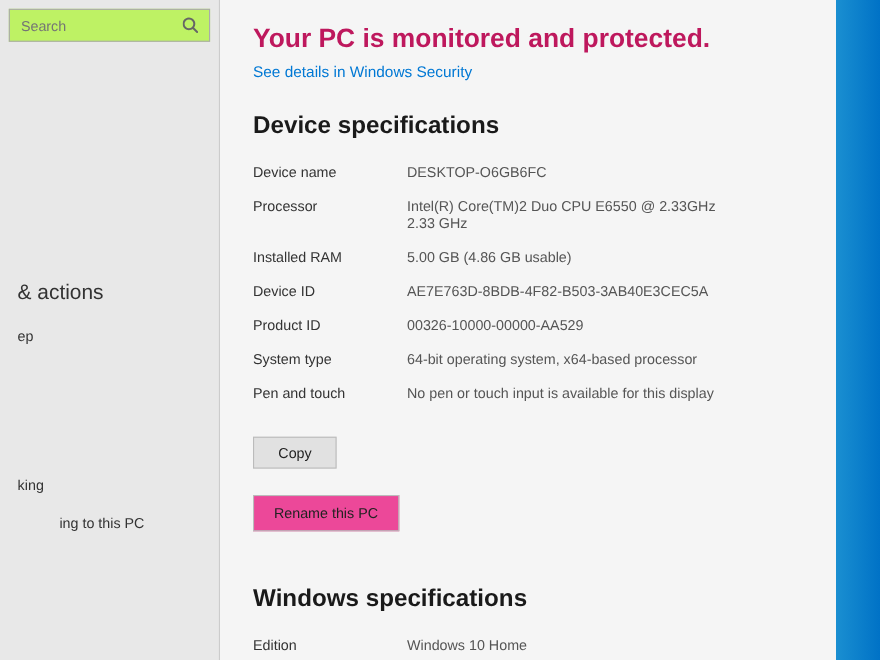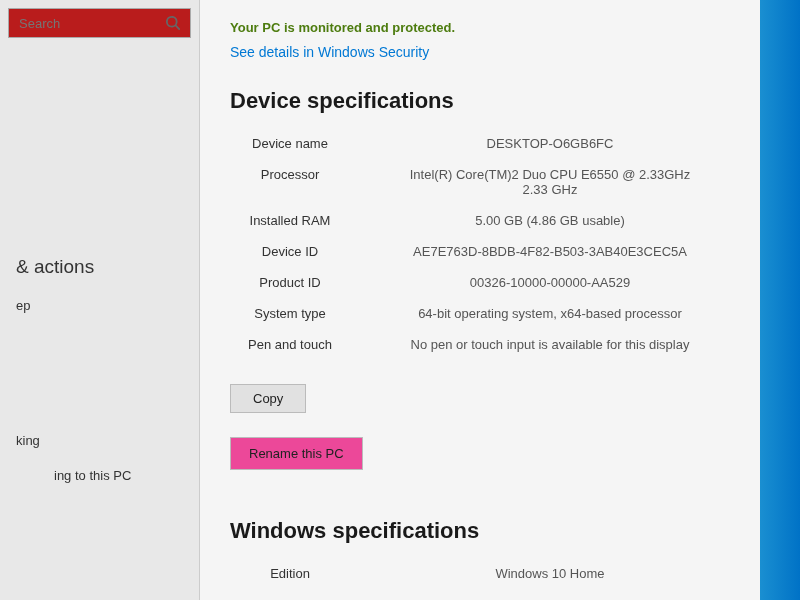--- a/index.html
+++ b/index.html
@@ -23,21 +23,21 @@
       flex-direction: column;
       border-right: 1px solid #ccc;
       position: relative;
     }
 
     .search-bar {
       display: flex;
       align-items: center;
       padding: 6px 10px;
       border-bottom: 1px solid #ccc;
-      background: #b91c1c;
+      background: #bef264;
       margin: 8px;
       border: 1px solid #aaa;
     }
 
     .search-bar input {
       border: none;
       outline: none;
       font-size: 13px;
       width: 100%;
       background: transparent;
@@ -88,23 +88,23 @@
     }
 
     
     .blue-edge {
       width: 40px;
       background: linear-gradient(to right, #1a8fd1, #0072c6);
       height: 600px;
     }
 
     .security-status {
-      font-size: 13px;
+      font-size: 24px;
       font-weight: 600;
-      color: #4d7c0f;
+      color: #be185d;
       margin-bottom: 6px;
       line-height: 1.3;
     }
 
     .security-link {
       color: #0078d4;
       font-size: 14px;
       text-decoration: none;
       display: inline-block;
       margin-bottom: 28px;
@@ -114,21 +114,20 @@
       font-size: 22px;
       font-weight: 600;
       color: #1a1a1a;
       margin-bottom: 18px;
     }
 
     .spec-table {
       width: 100%;
       border-collapse: collapse;
       margin-bottom: 20px;
-      text-align: center;
     }
 
     .spec-table tr td {
       padding: 4px 0;
       vertical-align: top;
       font-size: 13px;
       color: #333;
     }
 
     .spec-table tr td:first-child {

